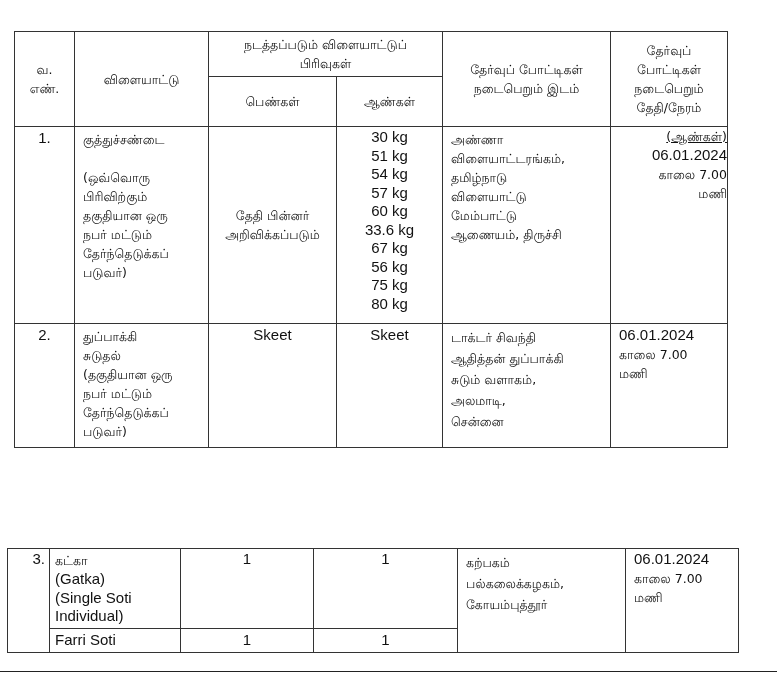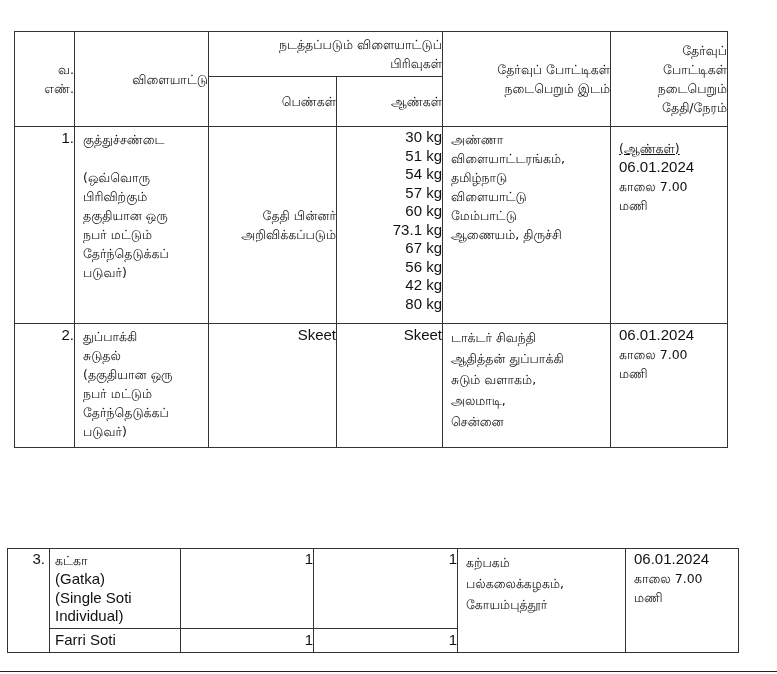--- a/index.html
+++ b/index.html
@@ -2,21 +2,21 @@
 <html><head>
 <meta charset="utf-8">
 <style>
   html, body { margin:0; padding:0; background:#ffffff; }
   body { width:777px; height:674px; position:relative; overflow:hidden;
          font-family:"DejaVu Sans", "Liberation Sans", sans-serif; color:#111; }
   .t { position:absolute; border-collapse:collapse; table-layout:fixed; }
   .t td { border:1px solid #333; padding:0; vertical-align:top; }
   .tam { font-size:12.5px; line-height:19px; }
   .lat { font-family:"Liberation Sans", sans-serif; font-size:15px; line-height:18.5px; }
-  .c { text-align:right; }
+  .c { text-align:center; }
   .mid { vertical-align:middle !important; }
   .line { display:block; }
   .ul { text-decoration:underline; }
   .hr-bottom { position:absolute; left:0; top:671px; width:777px; height:1px; background:#222; }
 </style>
 </head>
 <body>
 
 <table class="t" style="left:14px; top:31px; width:713px;">
   <colgroup>
@@ -69,35 +69,35 @@
     <td class="c mid tam">
       <span class="line">தேதி பின்னர்</span>
       <span class="line">அறிவிக்கப்படும்</span>
     </td>
     <td class="c lat" style="padding-top:1px;">
       <span class="line">30 kg</span>
       <span class="line">51 kg</span>
       <span class="line">54 kg</span>
       <span class="line">57 kg</span>
       <span class="line">60 kg</span>
-      <span class="line">73.1 kg</span>
+      <span class="line">33.6 kg</span>
       <span class="line">67 kg</span>
       <span class="line">56 kg</span>
-      <span class="line">42 kg</span>
+      <span class="line">75 kg</span>
       <span class="line">80 kg</span>
     </td>
     <td class="tam" style="padding:3px 0 0 8px;margin-top:47px;">
       <span class="line">அண்ணா</span>
       <span class="line">விளையாட்டரங்கம்,</span>
       <span class="line">தமிழ்நாடு</span>
       <span class="line">விளையாட்டு</span>
       <span class="line">மேம்பாட்டு</span>
       <span class="line">ஆணையம், திருச்சி</span>
     </td>
-    <td style="padding:12px 0 0 8px;">
+    <td style="padding:0 0 0 8px;text-align:right;">
       <span class="line tam ul">(ஆண்கள்)</span>
       <span class="line lat">06.01.2024</span>
       <span class="line tam">காலை 7.00</span>
       <span class="line tam">மணி</span>
     </td>
   </tr>
 
   <tr style="height:124px">
     <td class="c lat" style="padding-top:2px;">2.</td>
     <td class="tam" style="padding:3px 0 0 8px;margin-top:44px;">

